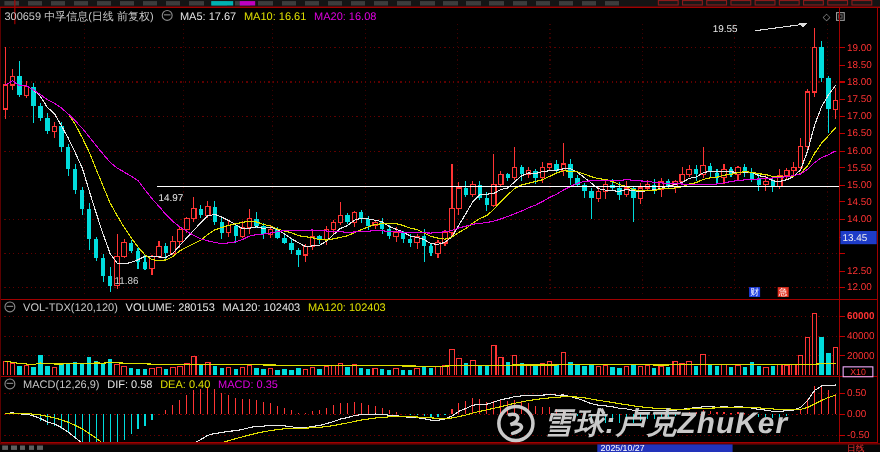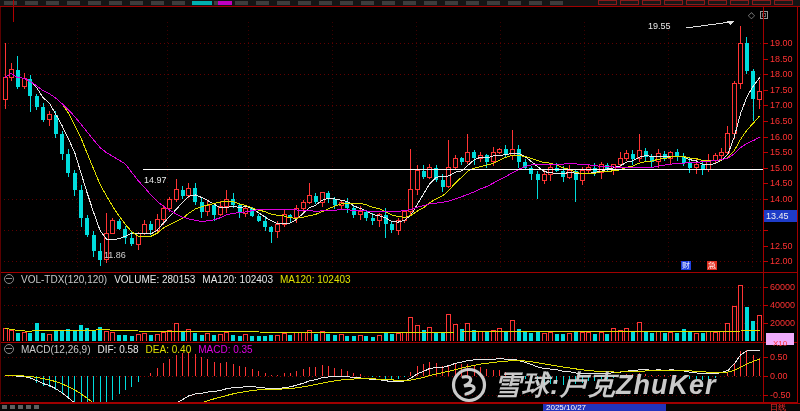--- a/index.html
+++ b/index.html
@@ -20,21 +20,21 @@
     vertical-align:-1px;position:relative;margin-right:5px;}
   .circ-icon:after{content:"";position:absolute;left:1px;right:1px;top:3px;border-top:1px solid #8a8a8a;}
   .chip{position:absolute;font-size:8px;line-height:9px;height:9px;padding:0 1px;color:#fff;}
   .statusbar{position:absolute;left:0;top:403px;width:800px;height:8px;background:#050505;border-top:1px solid #a00000;box-sizing:border-box;}
   .status-blue{position:absolute;left:543px;top:404px;width:120px;height:7px;background:#2233bb;
     color:#fff;font-size:8px;line-height:8px;overflow:hidden;white-space:nowrap;padding-left:3px;}
   .wm{position:absolute;left:450px;top:366px;display:flex;align-items:center;opacity:.95;pointer-events:none;font-style:italic;}
   .wm-text{font-size:27px;font-weight:bold;color:#d4d4d4;letter-spacing:1px;margin-left:6px;white-space:nowrap;}
   .pricebox{position:absolute;left:764px;width:33px;height:12px;background:#1e3cc8;color:#f0f0f0;
     font-size:9px;line-height:12px;padding-left:2px;box-sizing:border-box;}
-  .x10box{position:absolute;left:766px;top:333px;width:28px;height:10px;border:6px solid #f0abfc;
+  .x10box{position:absolute;left:766px;top:333px;width:28px;height:10px;border:1px solid #f0abfc;
     color:#ff3232;font-size:8px;line-height:9px;text-align:center;box-sizing:border-box;}
   .anno{position:absolute;color:#e8e8e8;font-size:9px;white-space:nowrap;}
   .corner-icon{position:absolute;color:#9a9a9a;font-size:9px;}
   .boxicon{position:absolute;width:8px;height:8px;border:1px solid #9a9a9a;box-sizing:border-box;}
   .boxicon:after{content:"";position:absolute;left:1px;top:1px;right:1px;bottom:1px;border:1px solid #666;}
 </style>
 </head>
 <body>
 
 <div class="screen">
@@ -51,20 +51,23 @@
         <div class="mini-btn" style="left: 686px;"></div>
         <div class="mini-btn" style="left: 708px;"></div>
         <div class="mini-btn" style="left: 730px;"></div>
         <div class="mini-btn" style="left: 752px;"></div>
         <div class="mini-btn" style="left: 774px;"></div>
       </div>
   </div>
 
   <div class="abs" style="left:13px;top:0;width:1px;height:22px;background:#b00000;"></div>
 
+  <div class="abs hdr" style="left:4px;top:8px;">
+    <span class="c-gray">300659 中孚信息(日线 前复权)</span><span class="circ-icon"></span><span class="c-white">MA5: 17.67</span><span class="c-yel">MA10: 16.61</span><span class="c-mag">MA20: 16.08</span>
+  </div>
 
   <div class="corner-icon" style="left:748px;top:10px;">◇</div>
   <div class="boxicon" style="left:760px;top:11px;"></div>
 
   <div class="abs" style="left:0;top:0;width:800px;height:411px;" id="chart-holder">
       <svg width="800" height="411" style="position:absolute;left:0;top:0" shape-rendering="crispEdges">
         <defs>
           <clipPath id="cm">
             <rect x="0" y="21" width="763" height="250"></rect>
           </clipPath>
@@ -653,21 +656,21 @@
       <div class="axis-label" style="left: 770px; top: 100px;">17.00</div>
       <div class="axis-label" style="left: 770px; top: 116px;">16.50</div>
       <div class="axis-label" style="left: 770px; top: 132px;">16.00</div>
       <div class="axis-label" style="left: 770px; top: 147px;">15.50</div>
       <div class="axis-label" style="left: 770px; top: 163px;">15.00</div>
       <div class="axis-label" style="left: 770px; top: 178px;">14.50</div>
       <div class="axis-label" style="left: 770px; top: 194px;">14.00</div>
       <div class="axis-label" style="left: 802px; top: 225px; margin-left: 25px;">13.00</div>
       <div class="axis-label" style="left: 770px; top: 241px;">12.50</div>
       <div class="axis-label" style="left: 770px; top: 256px;">12.00</div>
-      <div class="axis-label" style="left: 770px; top: 282px;">60000</div>
+      <div class="axis-label" style="left: 770px; top: 282px; font-weight: bold;">60000</div>
       <div class="axis-label" style="left: 770px; top: 300px;">40000</div>
       <div class="axis-label" style="left: 770px; top: 318px;">20000</div>
       <div class="axis-label" style="left: 770px; top: 352px;">0.50</div>
       <div class="axis-label" style="left: 770px; top: 371px;">0.00</div>
       <div class="axis-label" style="left: 770px; top: 390px;">-0.50</div>
     </div>
 
   <div class="pricebox" style="top:210px;">13.45</div>
 
   <div class="x10box">X10</div>

